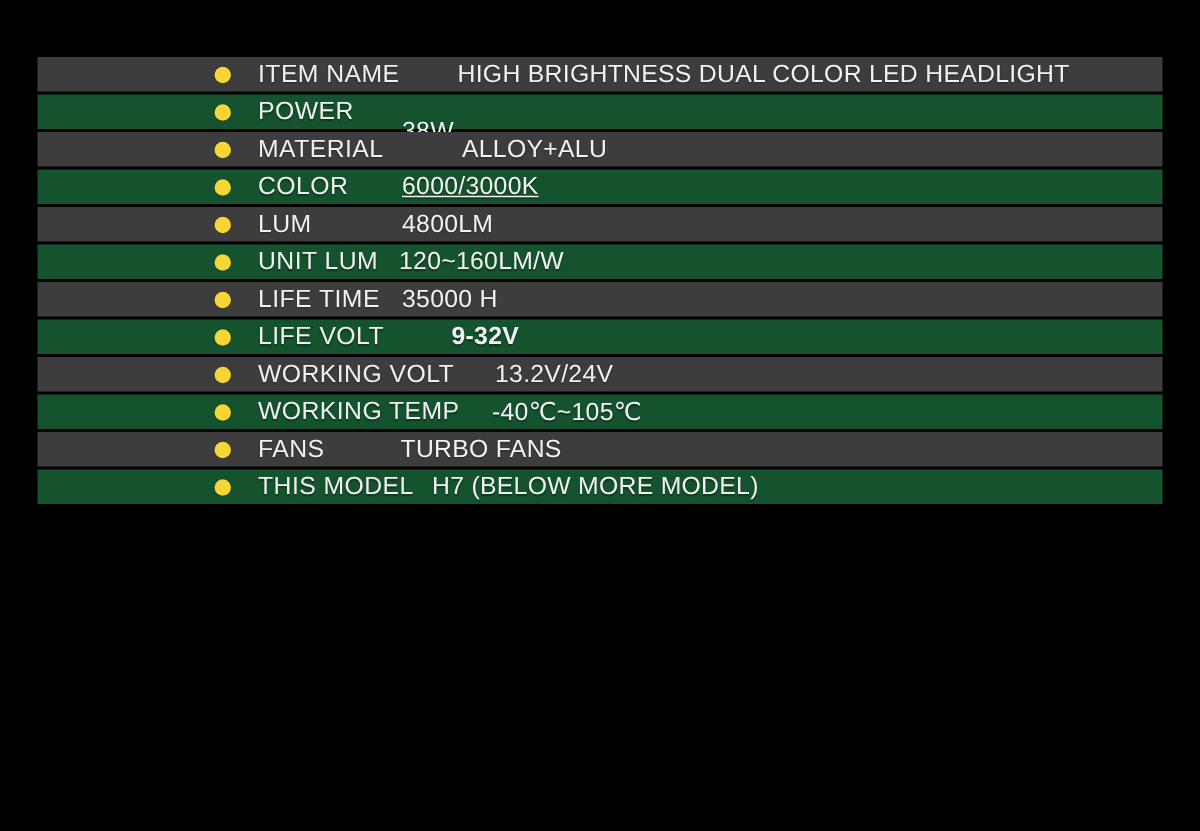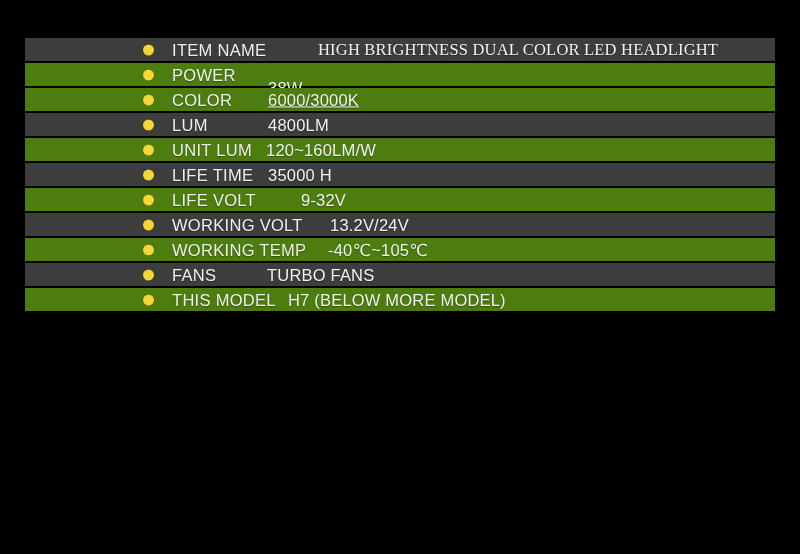--- a/index.html
+++ b/index.html
@@ -23,21 +23,21 @@
   }
   .spec-row {
     position: relative;
     height: 23px;
     margin-bottom: 2px;
     display: flex;
     align-items: center;
     box-sizing: border-box;
   }
   .spec-row.shade-dark  { background: #3d3d3d; }
-  .spec-row.shade-light { background: #4d7c0f; }
+  .spec-row.shade-light { background: #14532d; }
 
   .bullet {
     position: absolute;
     left: 118px;
     top: 50%;
     transform: translateY(-50%);
     width: 11px;
     height: 11px;
     border-radius: 50%;
     background: #f5d635;
@@ -66,26 +66,31 @@
   }
 </style>
 </head>
 <body>
 
 <div id="page">
   <div id="spec-table">
       <div class="spec-row shade-dark">
         <span class="bullet"></span>
         <span class="label">ITEM NAME</span>
-        <span class="value" style="left: 293px; font-family: Liberation Serif, serif;">HIGH BRIGHTNESS DUAL COLOR LED HEADLIGHT</span>
+        <span class="value" style="left: 280px;">HIGH BRIGHTNESS DUAL COLOR LED HEADLIGHT</span>
       </div>
       <div class="spec-row shade-light">
         <span class="bullet"></span>
         <span class="label">POWER</span>
         <span class="value" style="left: 243px; margin-top: 13px;">38W</span>
+      </div>
+      <div class="spec-row shade-dark">
+        <span class="bullet"></span>
+        <span class="label">MATERIAL</span>
+        <span class="value" style="left: 283px;">ALLOY+ALU</span>
       </div>
       <div class="spec-row shade-light">
         <span class="bullet"></span>
         <span class="label">COLOR</span>
         <span class="value" style="left: 243px; text-decoration: underline;">6000/3000K</span>
       </div>
       <div class="spec-row shade-dark">
         <span class="bullet"></span>
         <span class="label">LUM</span>
         <span class="value" style="left: 243px;">4800LM</span>
@@ -96,21 +101,21 @@
         <span class="value" style="left: 241px;">120~160LM/W</span>
       </div>
       <div class="spec-row shade-dark">
         <span class="bullet"></span>
         <span class="label">LIFE TIME</span>
         <span class="value" style="left: 243px;">35000 H</span>
       </div>
       <div class="spec-row shade-light">
         <span class="bullet"></span>
         <span class="label">LIFE VOLT</span>
-        <span class="value" style="left: 276px;">9-32V</span>
+        <span class="value" style="left: 276px; font-weight: bold;">9-32V</span>
       </div>
       <div class="spec-row shade-dark">
         <span class="bullet"></span>
         <span class="label">WORKING VOLT</span>
         <span class="value" style="left: 305px;">13.2V/24V</span>
       </div>
       <div class="spec-row shade-light">
         <span class="bullet"></span>
         <span class="label">WORKING TEMP</span>
         <span class="value" style="left: 303px;">-40℃~105℃</span>

